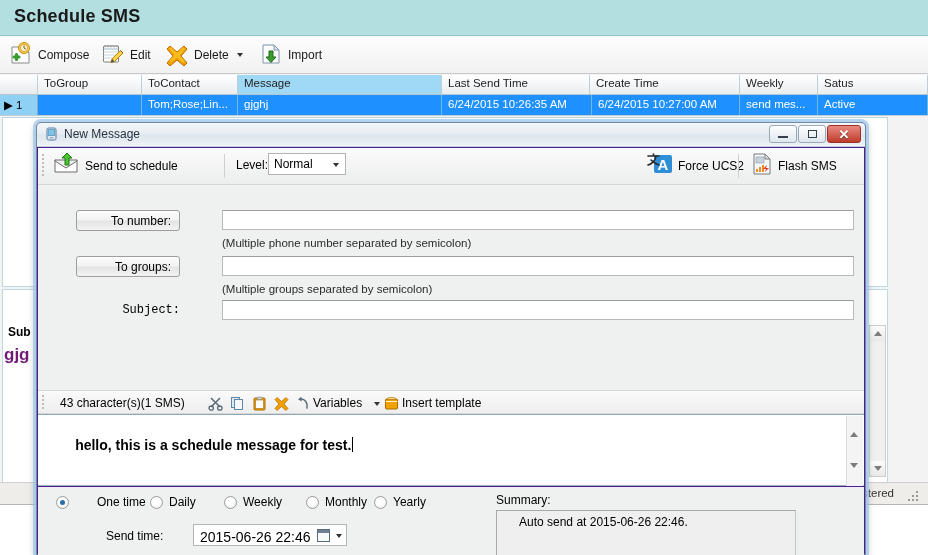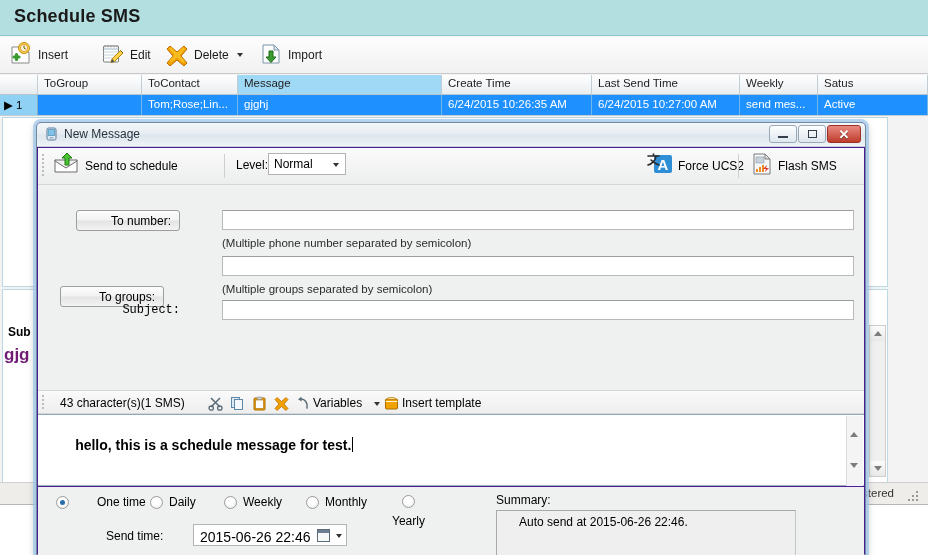--- a/index.html
+++ b/index.html
@@ -232,21 +232,21 @@
         <span>
           <svg width="26" height="26" viewBox="0 0 26 26">
             <path d="M4 6h12l5 5v11H4z" fill="#fdfdfd" stroke="#8a8a8a"></path>
             <path d="M16 6l5 5h-5z" fill="#e2e2e2" stroke="#8a8a8a"></path>
             <circle cx="16" cy="7" r="5.5" fill="#ffd44d" stroke="#c58b12"></circle>
             <circle cx="16" cy="7" r="3.6" fill="#fff6d8" stroke="#c58b12" stroke-width=".7"></circle>
             <path d="M16 4.6V7l1.8 1.2" stroke="#6b4c00" stroke-width="1" fill="none"></path>
             <path d="M6 16h5M8.5 13.5v5" stroke="#3a9b2f" stroke-width="3.2" stroke-linecap="round"></path>
           </svg>
         </span>
-        <span class="tb-label">Insert</span>
+        <span class="tb-label">Compose</span>
       </div>
 
       <div class="tb-item" style="left:100px;">
         <span>
           <svg width="26" height="26" viewBox="0 0 26 26">
             <rect x="3.5" y="5" width="15" height="16" rx="1" fill="#fdfdfd" stroke="#7c7c7c"></rect>
             <path d="M3.5 8h15" stroke="#9fb8c8"></path>
             <path d="M3.5 11h15M3.5 14h15M3.5 17h11" stroke="#c9d6de"></path>
             <path d="M5 4.3v2M8 4.3v2M11 4.3v2M14 4.3v2M17 4.3v2" stroke="#9a9a9a" stroke-width="1.4"></path>
             <path d="M12 18l8.5-8.5 2.5 2.5L14.5 20.5 11 21.5z" fill="#ffd44d" stroke="#b8860b"></path>
@@ -279,22 +279,22 @@
         <span class="tb-label">Import</span>
       </div>
     </div>
 
     <div class="grid">
       <div class="grid-head">
         <div class="cell rowhdr c0"></div>
         <div class="cell c1">ToGroup</div>
         <div class="cell c2">ToContact</div>
         <div class="cell c3 sel">Message</div>
+        <div class="cell c5">Last Send Time</div>
         <div class="cell c4">Create Time</div>
-        <div class="cell c5">Last Send Time</div>
         <div class="cell c6">Weekly</div>
         <div class="cell c7">Satus</div>
       </div>
       <div class="grid-row">
         <div class="cell rowhdr c0">▶ 1</div>
         <div class="cell c1"></div>
         <div class="cell c2">Tom;Rose;Lin...</div>
         <div class="cell c3">gjghj</div>
         <div class="cell c4">6/24/2015 10:26:35 AM</div>
         <div class="cell c5">6/24/2015 10:27:00 AM</div>
@@ -411,21 +411,21 @@
         </span>
         <span style="font-size:12px;">Flash SMS</span>
       </div>
     </div>
 
     <div class="dlg-form">
       <div class="fbtn" style="left:38px; top:25px;">To number:</div>
       <div class="ftext" style="top:25px;"></div>
       <div class="fhint" style="top:52px;">(Multiple phone number separated by semicolon)</div>
 
-      <div class="fbtn" style="left:22px; top:71px;margin-top:30px;">To groups:</div>
+      <div class="fbtn" style="left:38px; top:71px;">To groups:</div>
       <div class="ftext" style="top:71px;"></div>
       <div class="fhint" style="top:98px;">(Multiple groups separated by semicolon)</div>
 
       <div class="flab" style="left:38px; top:118px;">Subject:</div>
       <div class="ftext" style="top:115px;"></div>
     </div>
 
     <div class="char-bar">
       <span class="dots" style="left:4px;top:4px;">
         <i style="top:0"></i>
@@ -500,21 +500,21 @@
         <span>Daily</span>
       </div>
       <div class="radio-item" style="left:186px;">
         <span class="radio"></span>
         <span>Weekly</span>
       </div>
       <div class="radio-item" style="left:268px;">
         <span class="radio"></span>
         <span>Monthly</span>
       </div>
-      <div class="radio-item" style="left:354px;flex-direction:column;">
+      <div class="radio-item" style="left:336px;">
         <span class="radio"></span>
         <span>Yearly</span>
       </div>
 
       <div class="sendtime-lbl">Send time:</div>
       <div class="dtp">
         <span>2015-06-26 22:46</span>
         <span class="dtp-cal"></span>
         <span class="dtp-arr"></span>
       </div>

